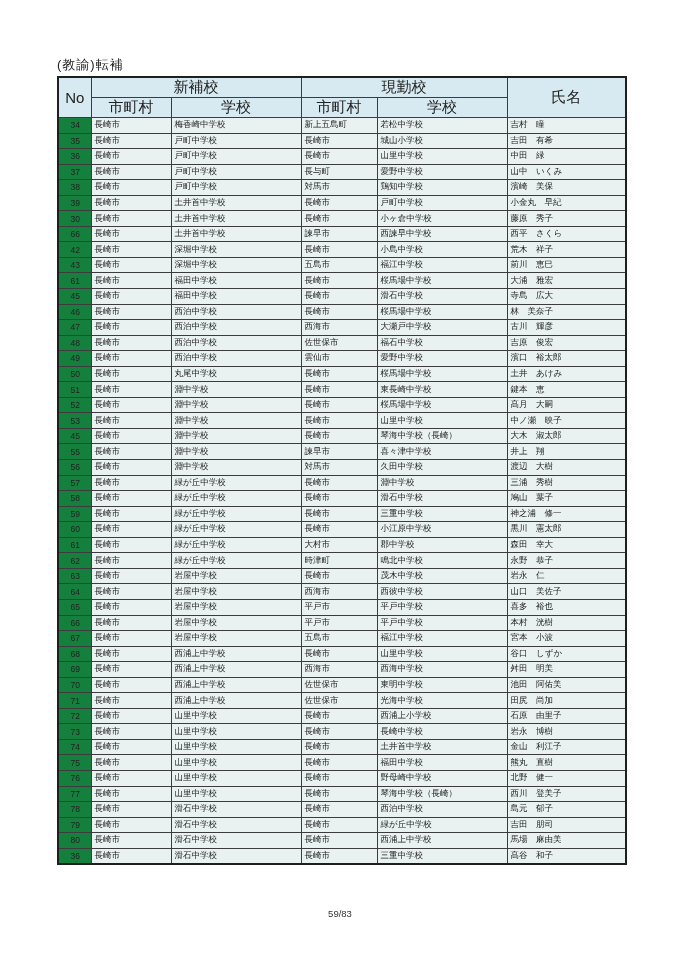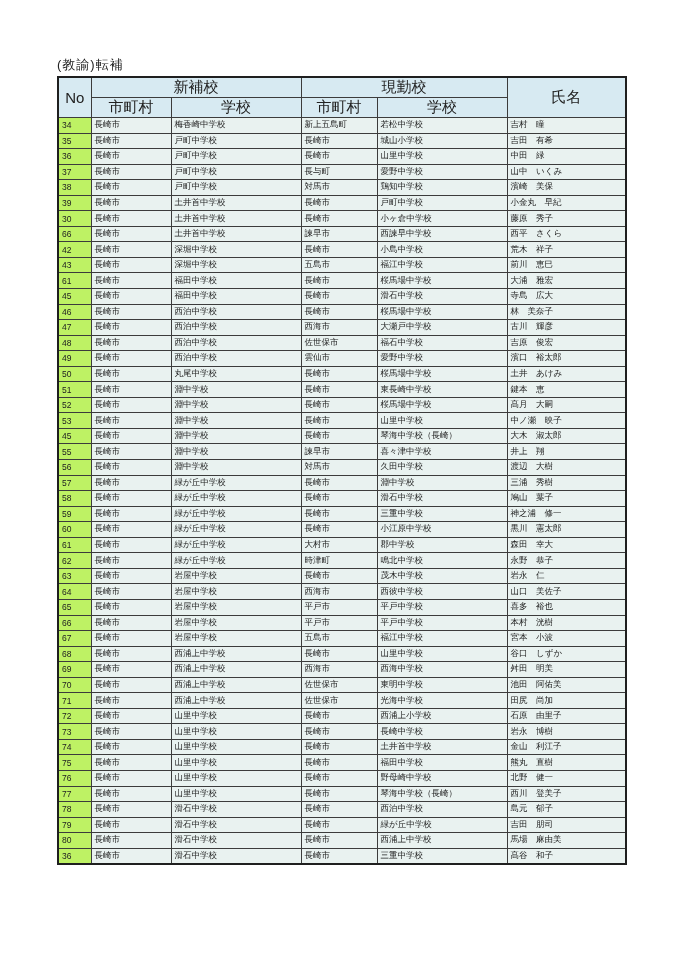--- a/index.html
+++ b/index.html
@@ -47,22 +47,22 @@
     font-weight: normal;
     text-align: center;
     height: 16px;
     font-size: 15px;
   }
   table.roster tbody td {
     height: 14.55px;
     background: #e9f2f0;
   }
   table.roster tbody td.no-cell {
-    background: #bef264;
-    text-align: left;
+    background: #15803d;
+    text-align: center;
     padding-right: 2px;
   }
   col.c-no   { width: 33px; }
   col.c-nm   { width: 80px; }
   col.c-ns   { width: 130px; }
   col.c-cm   { width: 76px; }
   col.c-cs   { width: 130px; }
   col.c-name { width: 119px; }
   .page-footer {
     position: absolute;
@@ -485,14 +485,15 @@
           <td class="no-cell">36</td>
           <td>長崎市</td>
           <td>滑石中学校</td>
           <td>長崎市</td>
           <td>三重中学校</td>
           <td>髙谷　和子</td>
         </tr>
       </tbody>
   </table>
 
+  <div class="page-footer">59/83</div>
 
 </div>
 
 </body></html>

